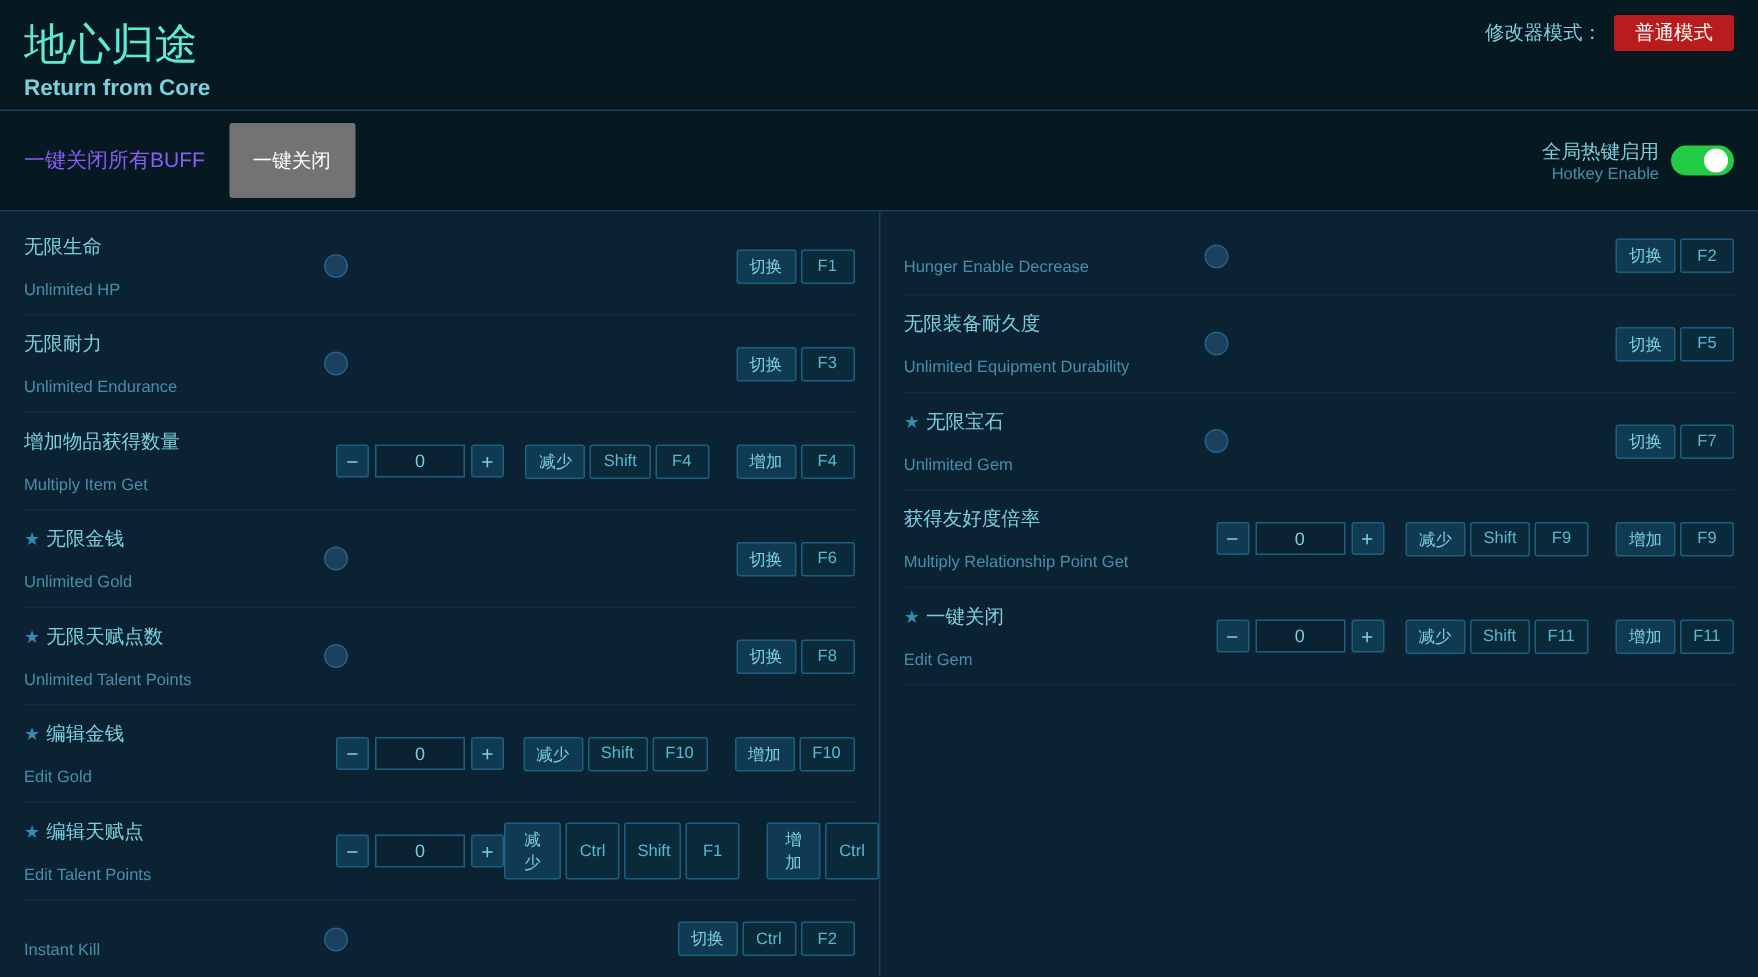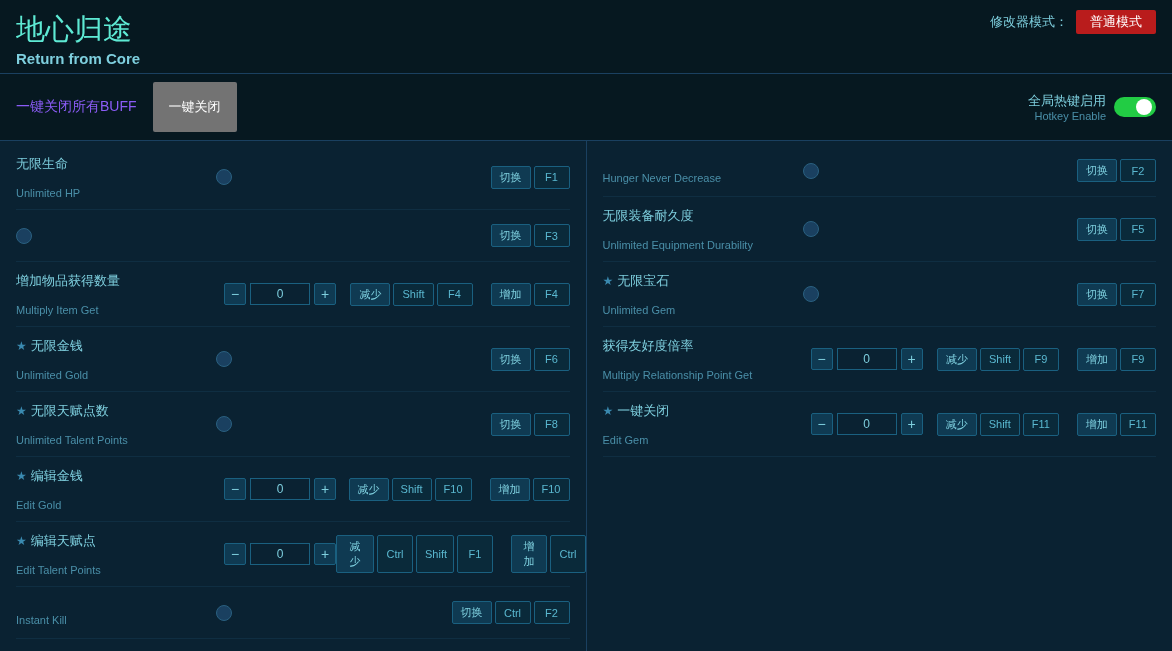--- a/index.html
+++ b/index.html
@@ -296,20 +296,26 @@
           </div>
           <div class="toggle-circle"></div>
           <div class="section-controls">
             <div class="btn-row">
               <button class="key-btn action">切换</button>
               <button class="key-btn key-label">F1</button>
             </div>
           </div>
         </div>
         <div class="section">
+          <div class="section-info">
+            <div class="section-title-cn">
+              <span>无限耐力</span>
+            </div>
+            <div class="section-title-en">Unlimited Endurance</div>
+          </div>
           <div class="toggle-circle"></div>
           <div class="section-controls">
             <div class="btn-row">
               <button class="key-btn action">切换</button>
               <button class="key-btn key-label">F3</button>
             </div>
           </div>
         </div>
         <div class="section">
           <div class="section-info">
@@ -436,21 +442,21 @@
               <button class="key-btn key-label">Ctrl</button>
               <button class="key-btn key-label">F2</button>
             </div>
           </div>
         </div>
       </div>
 
     <div class="panel" id="right-panel">
         <div class="section">
           <div class="section-info">
-            <div class="section-title-en">Hunger Never Decrease</div>
+            <div class="section-title-en">Hunger Enable Decrease</div>
           </div>
           <div class="toggle-circle"></div>
           <div class="section-controls">
             <div class="btn-row">
               <button class="key-btn action">切换</button>
               <button class="key-btn key-label">F2</button>
             </div>
           </div>
         </div>
         <div class="section">

